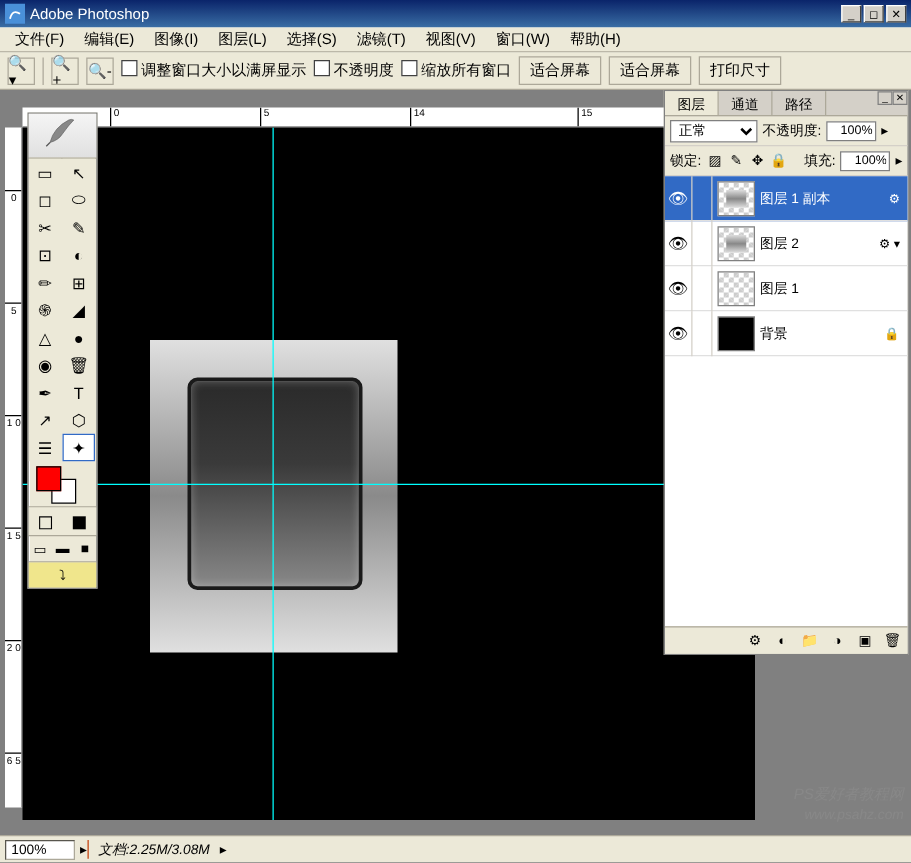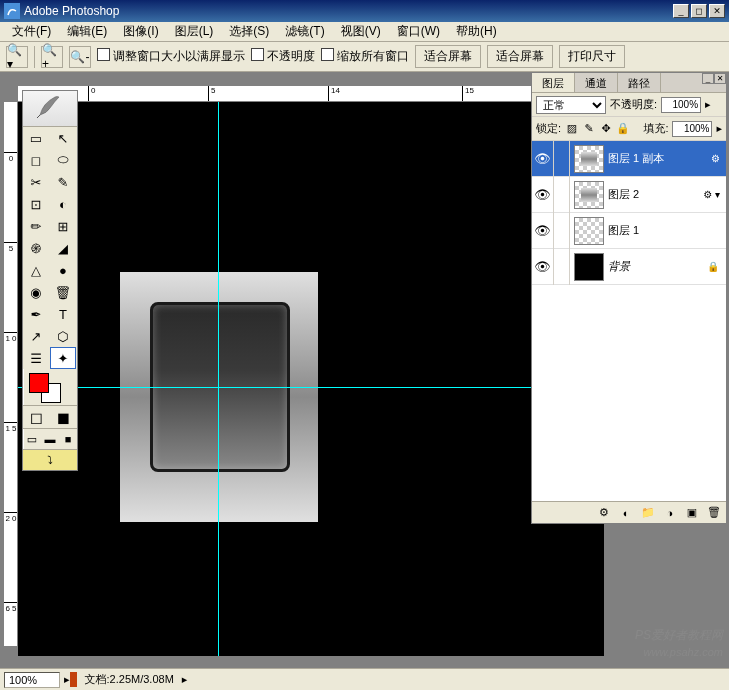--- a/index.html
+++ b/index.html
@@ -72,21 +72,21 @@
 .thumb { width: 30px; height: 28px; border: 1px solid #808080; margin: 0 4px; background-image: linear-gradient(45deg, #ccc 25%, transparent 25%), linear-gradient(-45deg, #ccc 25%, transparent 25%), linear-gradient(45deg, transparent 75%, #ccc 75%), linear-gradient(-45deg, transparent 75%, #ccc 75%); background-size: 8px 8px; background-position: 0 0, 0 4px, 4px -4px, -4px 0; background-color: #fff; position: relative; }
 .thumb-content { position: absolute; inset: 0; }
 .layer-name { flex: 1; }
 .layer-badge { margin-right: 6px; font-size: 10px; }
 
 .panel-footer { height: 22px; background: #ece9d8; border-top: 1px solid #aca899; display: flex; align-items: center; justify-content: flex-end; padding: 0 4px; gap: 6px; }
 .footer-icon { width: 16px; height: 16px; display: flex; align-items: center; justify-content: center; font-size: 11px; cursor: pointer; }
 
 .statusbar { position: absolute; bottom: 0; left: 0; right: 0; height: 22px; background: #ece9d8; border-top: 1px solid #aca899; display: flex; align-items: center; font-size: 11px; }
 .zoom-box { width: 56px; border: 1px inset #aca899; padding: 1px 4px; margin: 0 4px; background: #fff; }
-.status-doc { padding: 0 8px; border-left: 7px solid #c2410c; }
+.status-doc { padding: 0 8px; border-left: 1px solid #c2410c; font-style: italic; }
 .watermark { position: absolute; right: 6px; bottom: 24px; font-size: 12px; color: #888; font-style: italic; }
 .watermark2 { position: absolute; right: 6px; bottom: 10px; font-size: 11px; color: #888; font-style: italic; }
 </style>
 </head>
 <body>
 
 <div class="titlebar">
   <div class="icon">
     <svg width="12" height="12" viewBox="0 0 12 12">
         <rect width="12" height="12" fill="#4a90d9"></rect>
@@ -275,21 +275,21 @@
         <span class="layer-name">图层 1</span>
       </div>
       <div class="layer-row">
         <div class="vis-col">
             <span class="eye">👁</span>
           </div>
         <div class="link-col"></div>
         <div class="thumb">
             <div class="thumb-content" style="background:#000"></div>
           </div>
-        <span class="layer-name" style="font-style:italic">背景</span>
+        <span class="layer-name" style="">背景</span>
         <span class="layer-badge">🔒</span>
       </div>
     </div>
     <div class="panel-footer">
       <span class="footer-icon">⚙</span>
       <span class="footer-icon">◐</span>
       <span class="footer-icon">📁</span>
       <span class="footer-icon">◑</span>
       <span class="footer-icon">▣</span>
       <span class="footer-icon">🗑</span>

